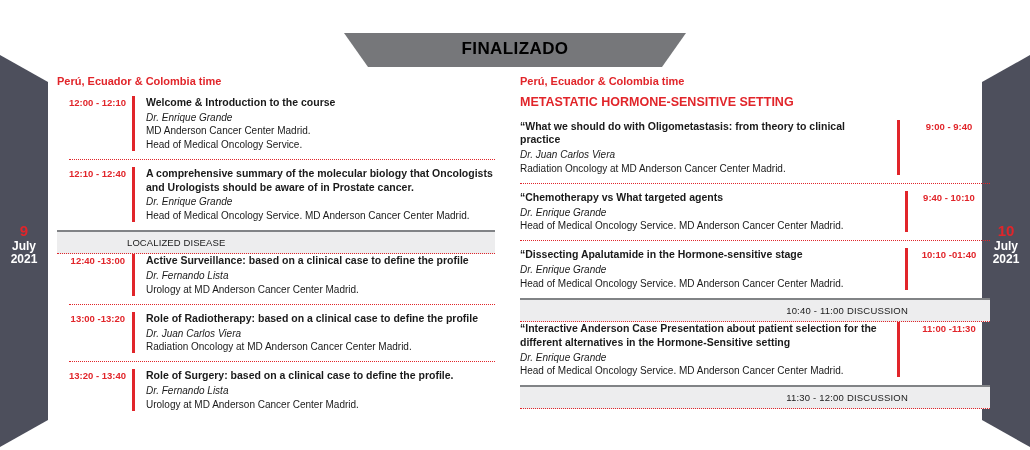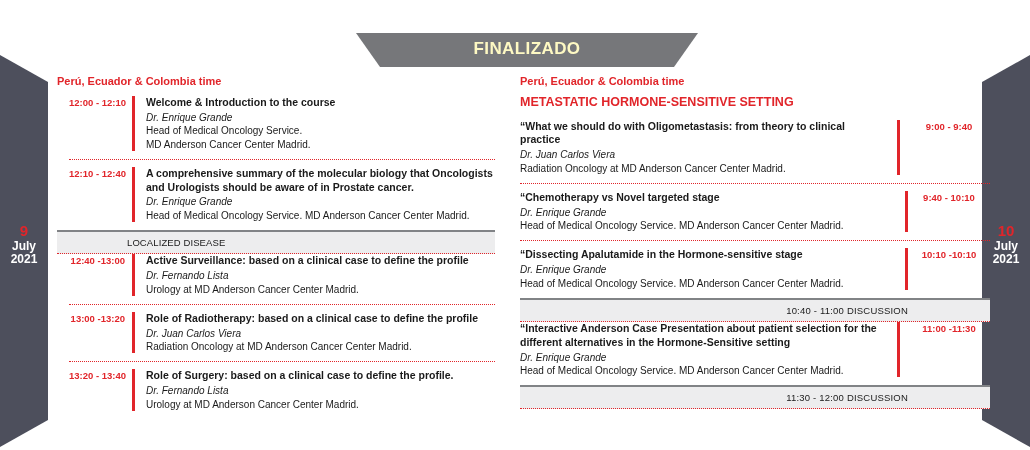--- a/index.html
+++ b/index.html
@@ -53,27 +53,27 @@
   .date-month, .date-year {
     display: block;
     color: #ffffff;
     font-size: 12px;
     font-weight: bold;
   }
 
   
   .banner {
     position: absolute;
-    left: 356px;
+    left: 344px;
     top: 33px;
     width: 342px;
     height: 34px;
     background: #76777a;
     clip-path: polygon(0 0, 342px 0, 318px 34px, 24px 34px);
-    color: #fef9c3;
+    color: #000000;
     font-size: 17px;
     font-weight: bold;
     letter-spacing: 0.4px;
     display: flex;
     align-items: center;
     justify-content: center;
     box-sizing: border-box;
     padding-bottom: 2px;
   }
 
@@ -233,22 +233,22 @@
   <div class="col left">
 
     <div class="col-time-header">Perú, Ecuador &amp; Colombia time</div>
 
     <div class="lrow first">
       <div class="ltime">12:00 - 12:10</div>
       <div class="lbar"></div>
       <div class="lbody">
         <div class="talk-title">Welcome &amp; Introduction to the course</div>
         <div class="speaker">Dr. Enrique Grande</div>
+        <div class="affil">MD Anderson Cancer Center Madrid.</div>
         <div class="affil">Head of Medical Oncology Service.</div>
-        <div class="affil">MD Anderson Cancer Center Madrid.</div>
       </div>
     </div>
 
     <div class="lrow">
       <div class="ltime">12:10 - 12:40</div>
       <div class="lbar"></div>
       <div class="lbody">
         <div class="talk-title">A comprehensive summary of the molecular biology that Oncologists and Urologists should be aware of in Prostate cancer.</div>
         <div class="speaker">Dr. Enrique Grande</div>
         <div class="affil">Head of Medical Oncology Service. MD Anderson Cancer Center Madrid.</div>
@@ -301,36 +301,36 @@
         <div class="talk-title">“What we should do with Oligometastasis: from theory to clinical practice</div>
         <div class="speaker">Dr. Juan Carlos Viera</div>
         <div class="affil">Radiation Oncology at MD Anderson Cancer Center Madrid.</div>
       </div>
       <div class="rbar"></div>
       <div class="rtime">9:00 - 9:40</div>
     </div>
 
     <div class="rrow">
       <div class="rbody">
-        <div class="talk-title">“Chemotherapy vs Novel targeted stage</div>
+        <div class="talk-title">“Chemotherapy vs What targeted agents</div>
         <div class="speaker">Dr. Enrique Grande</div>
         <div class="affil">Head of Medical Oncology Service. MD Anderson Cancer Center Madrid.</div>
       </div>
       <div class="rbar"></div>
       <div class="rtime">9:40 - 10:10</div>
     </div>
 
     <div class="rrow">
       <div class="rbody">
         <div class="talk-title">“Dissecting Apalutamide in the Hormone-sensitive stage</div>
         <div class="speaker">Dr. Enrique Grande</div>
         <div class="affil">Head of Medical Oncology Service. MD Anderson Cancer Center Madrid.</div>
       </div>
       <div class="rbar"></div>
-      <div class="rtime">10:10 -10:10</div>
+      <div class="rtime">10:10 -01:40</div>
     </div>
 
     <div class="band discussion">
       <span class="band-label">10:40  - 11:00  DISCUSSION</span>
     </div>
 
     <div class="rrow first">
       <div class="rbody">
         <div class="talk-title">“Interactive Anderson Case Presentation about patient selection for the different alternatives in the Hormone-Sensitive setting</div>
         <div class="speaker">Dr. Enrique Grande</div>

